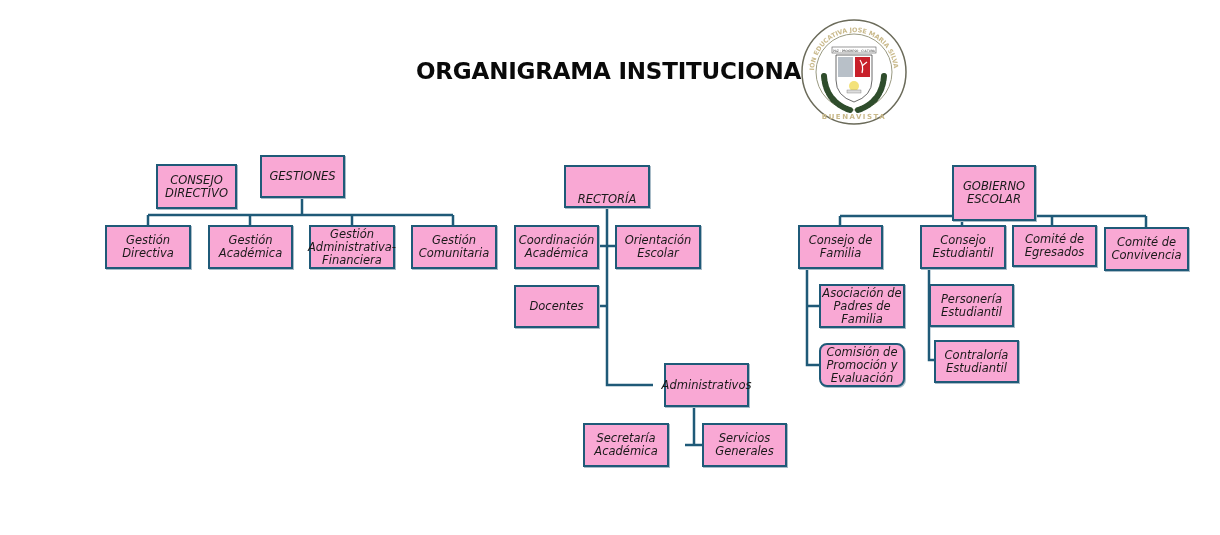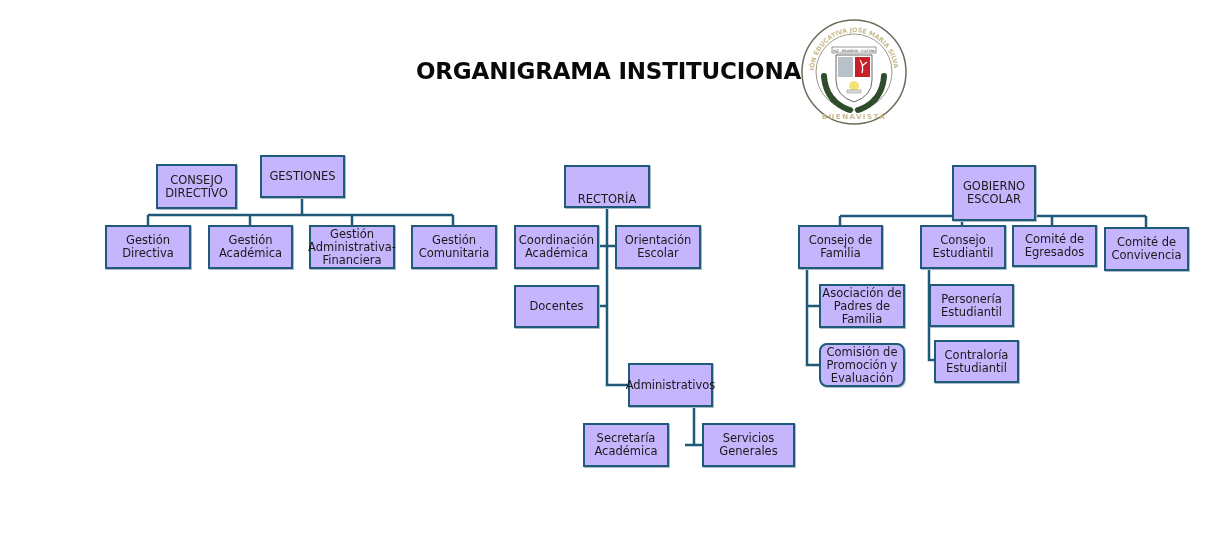--- a/index.html
+++ b/index.html
@@ -4,23 +4,23 @@
 <style>
   html, body { margin: 0; padding: 0; background: #ffffff; }
   body { width: 1220px; height: 535px; position: relative; overflow: hidden;
          font-family: "Liberation Sans", "DejaVu Sans", sans-serif; }
   #title { position: absolute; left: 416px; top: 58px; font-size: 23px; font-weight: bold;
            color: #0a0a0a; letter-spacing: -0.2px; white-space: nowrap;
            font-family: "DejaVu Sans", sans-serif; }
   #logo { position: absolute; left: 800px; top: 18px; width: 108px; height: 108px; }
   svg#lines { position: absolute; left: 0; top: 0; width: 1220px; height: 535px; }
   .node { position: absolute; box-sizing: border-box; border: 2.5px solid #1f5a78;
-          background: #c4b5fd; display: flex; align-items: center; justify-content: center;
+          background: #f9a8d4; display: flex; align-items: center; justify-content: center;
           text-align: center; font-size: 11.5px; line-height: 13px; color: #1a1a1a;
-          font-family: "DejaVu Sans", sans-serif; box-shadow: 1px 1px 0 #a9bcc8; }
+          font-family: "DejaVu Sans", sans-serif; box-shadow: 1px 1px 0 #a9bcc8; font-style: italic; }
   .node span { white-space: pre-line; }
 </style>
 </head>
 <body>
 
 <div id="title">ORGANIGRAMA INSTITUCIONAL</div>
 
 <div id="logo">
   <svg viewBox="0 0 108 108" width="108" height="108">
     <circle cx="54" cy="54" r="52" fill="#ffffff" stroke="#6b6b5a" stroke-width="1.5"></circle>
@@ -105,28 +105,28 @@
     <span>Coordinación
 Académica</span>
   </div>
 <div class="node" style="left:615px;top:225px;width:86px;height:44px;">
     <span>Orientación
 Escolar</span>
   </div>
 <div class="node" style="left:514px;top:285px;width:85px;height:43px;">
     <span>Docentes</span>
   </div>
-<div class="node" style="left:628px;top:363px;width:85px;height:44px;">
+<div class="node" style="left:664px;top:363px;width:85px;height:44px;">
     <span>Administrativos</span>
   </div>
 <div class="node" style="left:583px;top:423px;width:86px;height:44px;">
     <span>Secretaría
 Académica</span>
   </div>
-<div class="node" style="left:702px;top:423px;width:93px;height:44px;">
+<div class="node" style="left:702px;top:423px;width:85px;height:44px;">
     <span>Servicios
 Generales</span>
   </div>
 
 <div class="node" style="left:952px;top:165px;width:84px;height:56px;">
     <span>GOBIERNO
 ESCOLAR</span>
   </div>
 <div class="node" style="left:798px;top:225px;width:85px;height:44px;">
     <span>Consejo de

